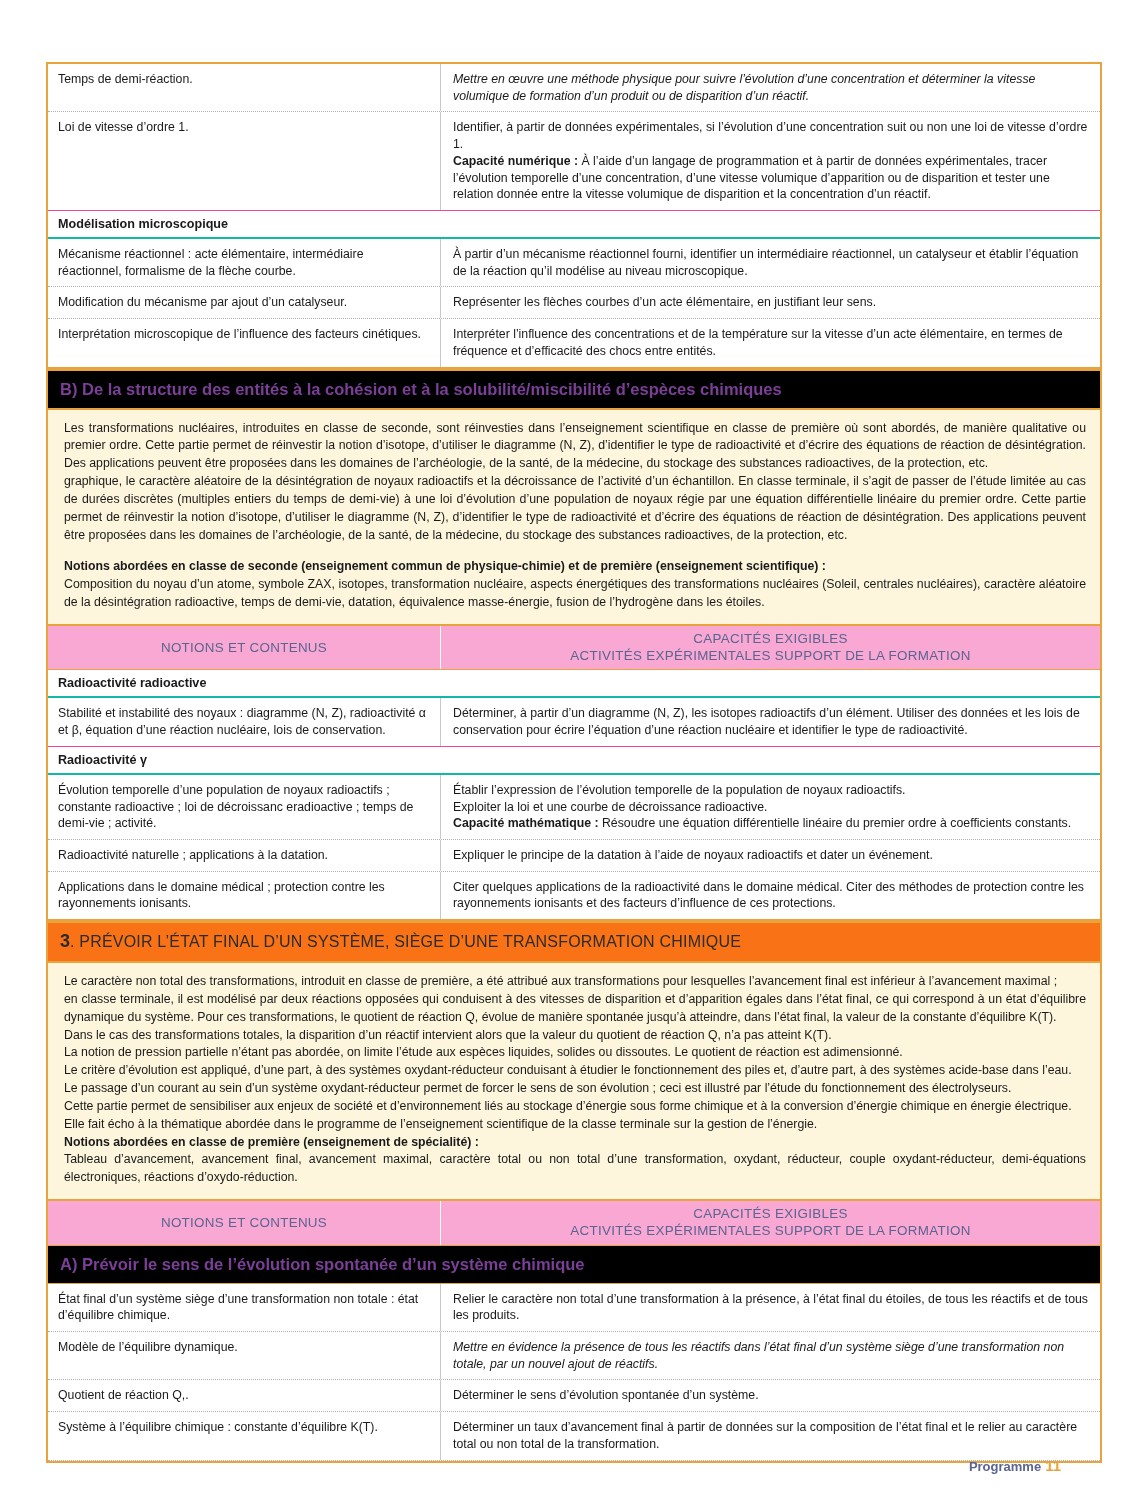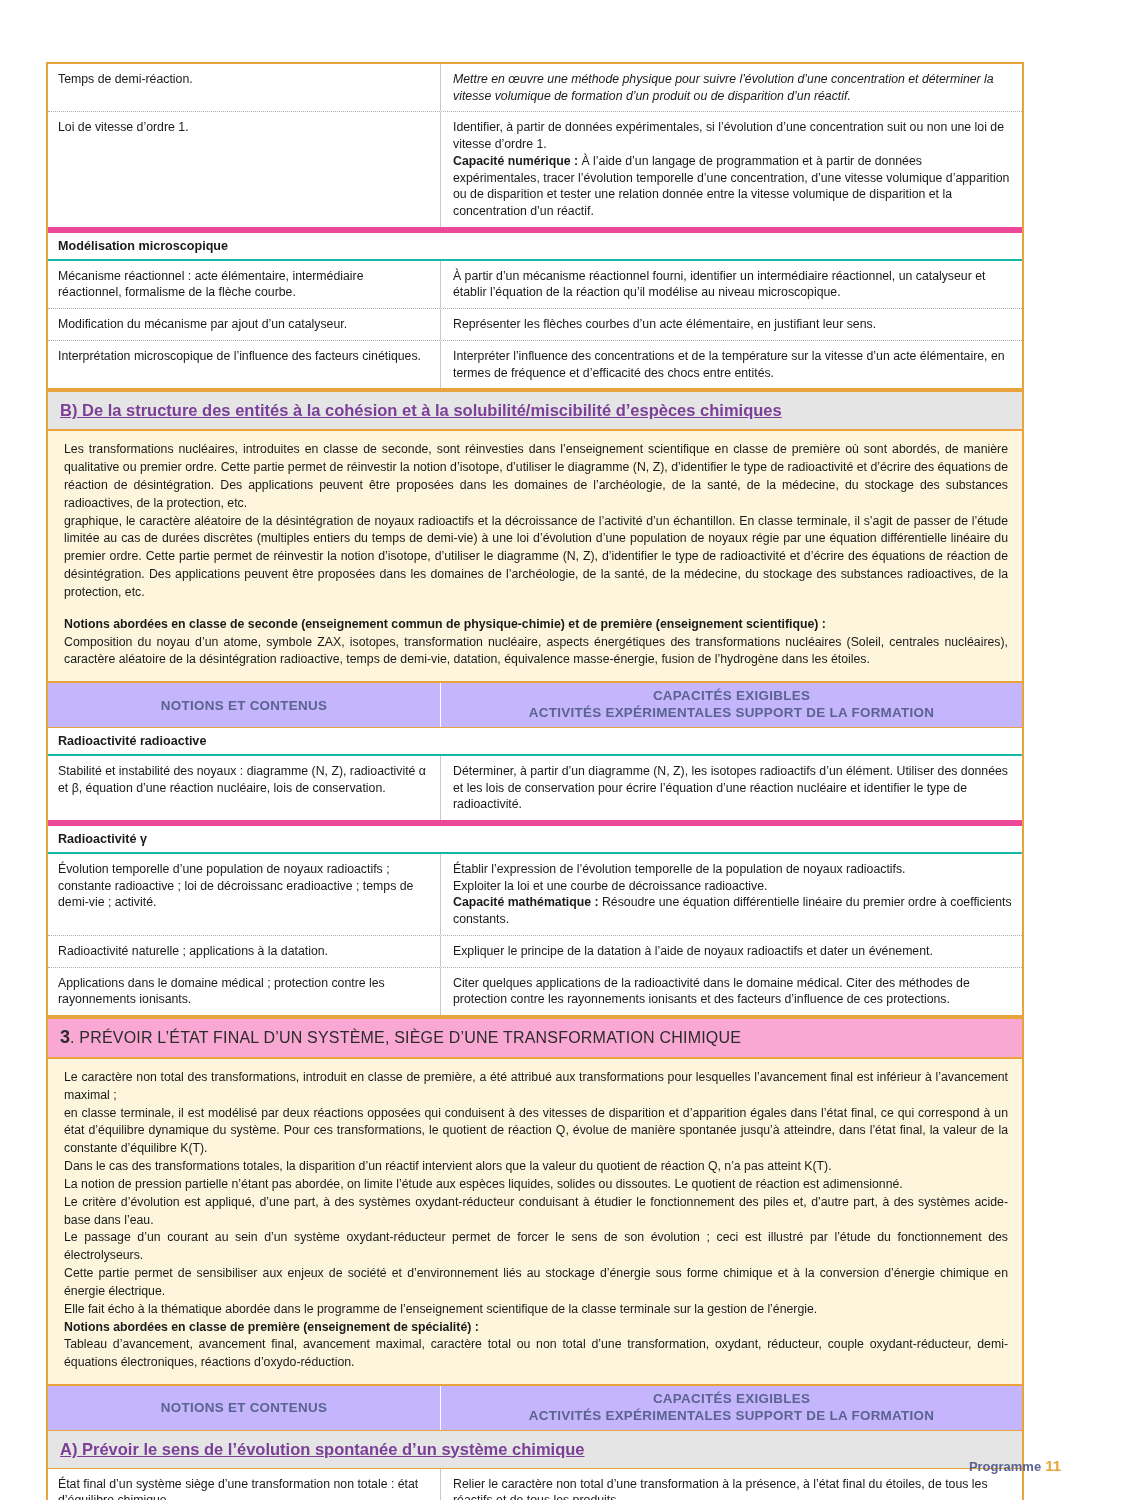--- a/index.html
+++ b/index.html
@@ -11,83 +11,82 @@
   }
   .page{
     position:relative;
     width:1125px;height:1500px;
     box-sizing:border-box;
     padding:62px 46px 0 46px;
   }
   .frame{
     border:2px solid #e8a33d;
     box-sizing:border-box;
-    width:978px;
+    width:1056px;
   }
   
   .row{display:flex;align-items:stretch;}
   .row .c1{
     width:392px;min-width:392px;
     padding:7px 10px 7px 10px;
     box-sizing:border-box;
     font-size:12.3px;line-height:1.36;
   }
   .row .c2{
     flex:1;
     padding:7px 10px 7px 12px;
     box-sizing:border-box;
     font-size:12.3px;line-height:1.36;
     border-left:1px solid #c9c9c9;
   }
   .dash-b{border-bottom:1px dotted #b0b0b0;}
-  .solid-b{border-bottom:6px solid #ec4899;}
+  .solid-b{border-bottom:1px solid #ec4899;}
   .ital{font-style:italic;}
   .bold{font-weight:bold;}
   
   .subhead{
     padding:6px 10px 6px 10px;
     font-size:12.6px;font-weight:bold;
     border-bottom:2px solid #14b8a6;
   }
   
   .band-violet{
-    background:#e5e5e5;
+    background:#000000;
     color:#7b3f98;
     font-size:16.5px;
     font-weight:bold;
     padding:9px 12px 9px 12px;
     border-top:2px solid #e8a33d;
     border-bottom:2px solid #e8a33d;
-    text-decoration:underline;
   }
   .band-yellow{
     background:#fdf6dc;
     padding:10px 14px 12px 16px;
     font-size:12.3px;
     line-height:1.45;
     text-align:justify;
     border-bottom:2px solid #e8a33d;
   }
   .band-yellow p{margin:0;}
   
   .colhead{
     display:flex;
-    background:#c4b5fd;
+    background:#f9a8d4;
     color:#5a6490;
-    font-weight:bold;
+    font-weight:normal;
     font-size:13.4px;
     letter-spacing:.3px;
     text-align:center;
     border-bottom:1px solid #e8a33d;
   }
   .colhead .h1{width:392px;min-width:392px;padding:10px 4px;box-sizing:border-box;display:flex;align-items:center;justify-content:center;}
   .colhead .h2{flex:1;padding:5px 0;box-sizing:border-box;border-left:1px solid #ffffff;line-height:1.25;}
   
   .chapter{
-    background:#f9a8d4;
+    background:#f97316;
     padding:8px 16px 9px 12px;
     font-size:16px;
     color:#2b2b2b;
     border-top:2px solid #e8a33d;
     border-bottom:2px solid #e8a33d;
   }
   .chapter .num{font-weight:bold;font-size:18px;}
   .chapter .ttl{letter-spacing:.2px;}
   .footer{
     position:absolute;

